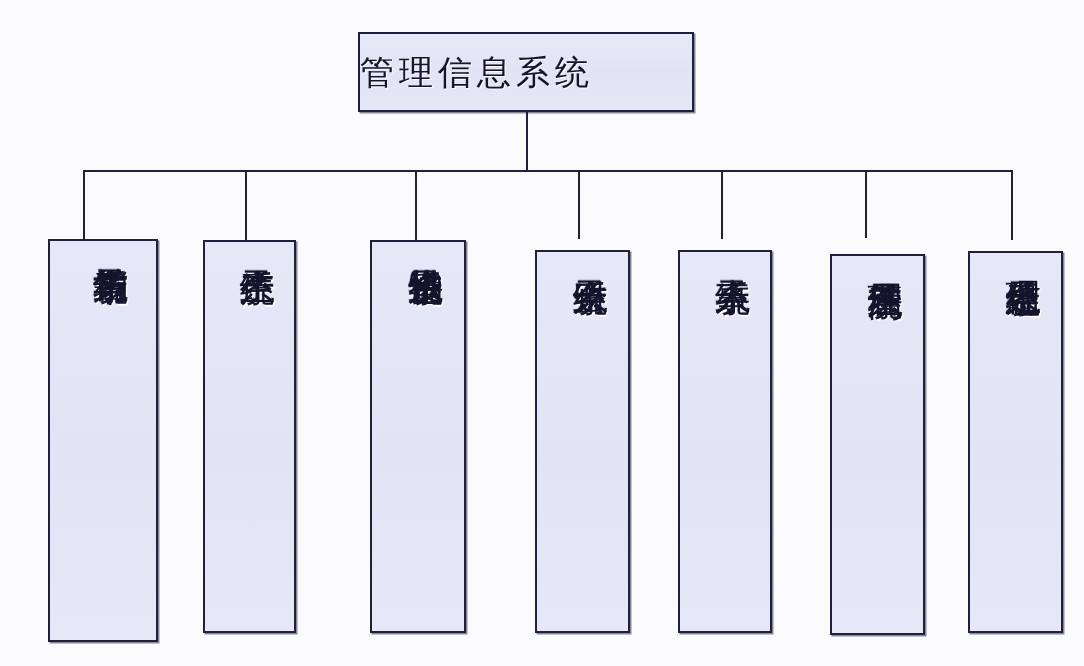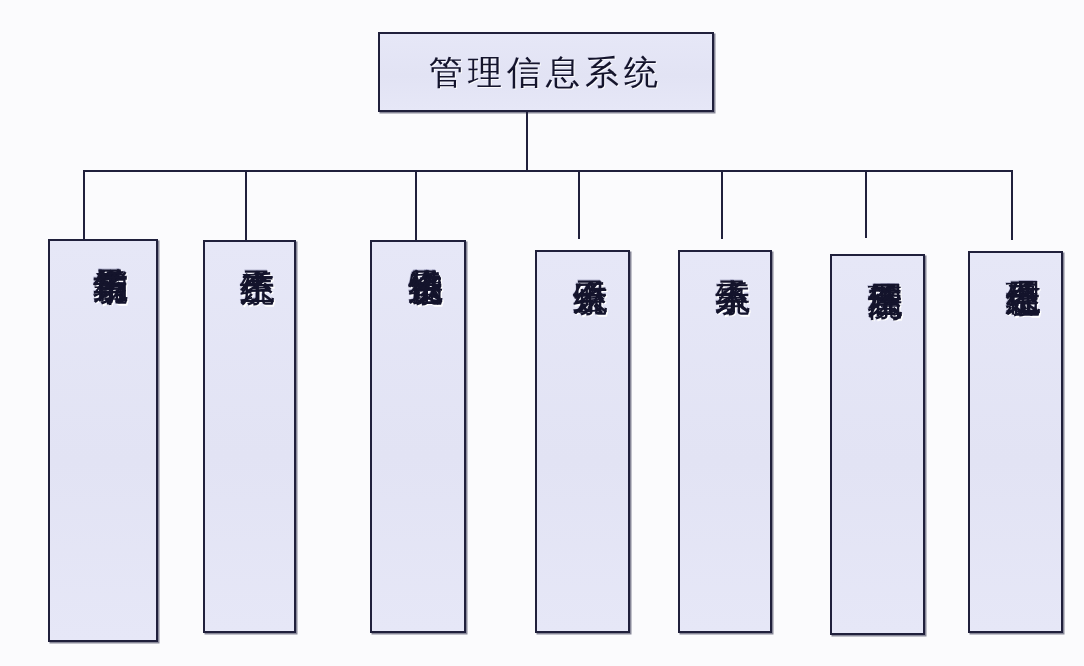--- a/index.html
+++ b/index.html
@@ -21,22 +21,20 @@
     position: absolute;
     box-sizing: border-box;
     background: linear-gradient(180deg, #e6e7f7 0%, #e2e3f4 55%, #e6e7f7 100%);
     border: 2px solid #20203c;
     box-shadow: 1.5px 1.5px 0 rgba(40,40,70,0.55);
   }
 
   .node-root {
     display: flex;
     align-items: center;
-    justify-content: center;
-    margin-left: 20px;
   }
 
   .label-h {
     font-size: 34px;
     line-height: 1;
     letter-spacing: 5px;
     color: #14142c;
     text-shadow:
        1px 1px 0 rgba(255,255,255,0.85),
       -0.5px -0.5px 0 rgba(120,120,160,0.35);

